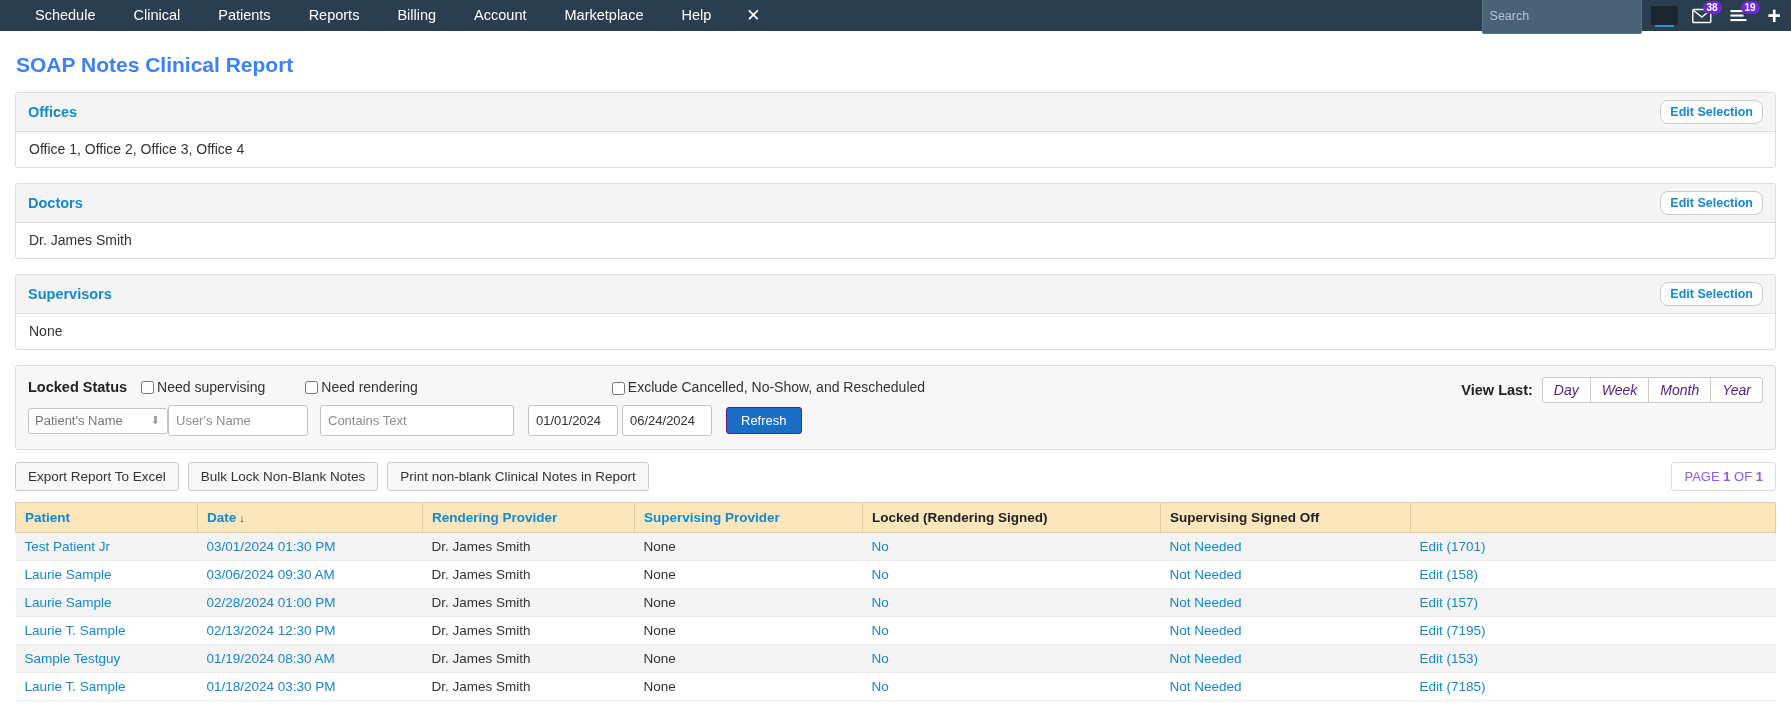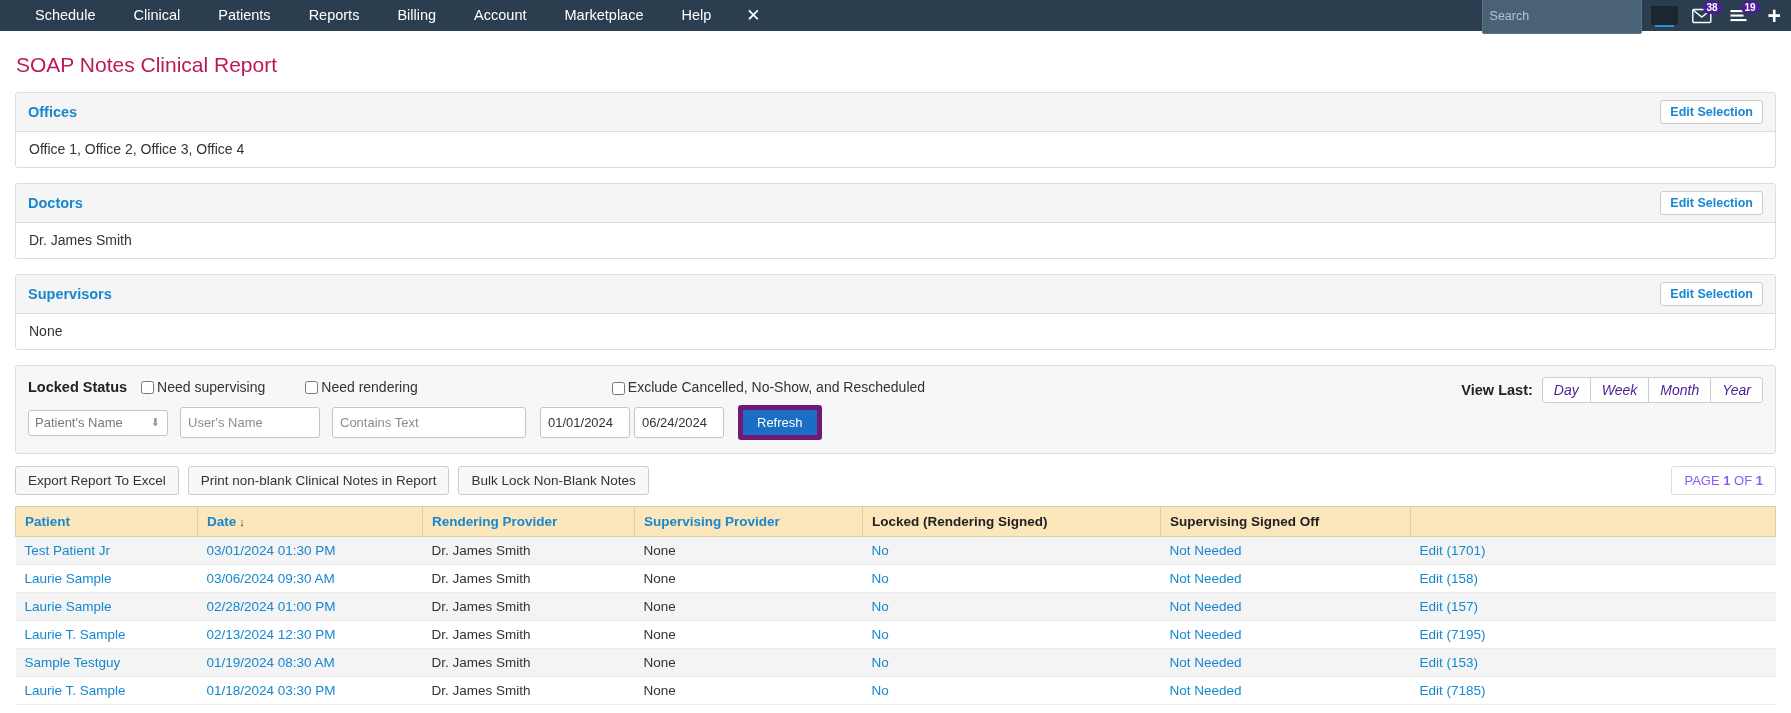--- a/index.html
+++ b/index.html
@@ -74,21 +74,21 @@
     position: relative;
     margin-left: 14px;
     display: flex;
     align-items: center;
     cursor: pointer;
     height: 31px;
   }
   .badge {
     position: absolute;
     top: 1px; left: 11px;
-    background: #4c1d95;
+    background: #6d28d9;
     color: #fff;
     font-size: 10px;
     font-weight: bold;
     border-radius: 9px;
     padding: 1px 4px 1px 4px;
     line-height: 11px;
     min-width: 17px;
     text-align: right;
   }
   .plus-icon {
@@ -97,23 +97,23 @@
     font-weight: bold;
     margin-left: 14px;
     margin-right: 4px;
     line-height: 20px;
     cursor: pointer;
   }
 
   
   .page { padding: 0 15px; }
   .page-title {
-    color: #be185d;
+    color: #3b82f6;
     font-size: 21px;
-    font-weight: normal;
+    font-weight: bold;
     margin: 22px 0 15px 0;
     padding-left: 1px;
   }
 
   
   .panel {
     border: 1px solid #dddddd;
     border-radius: 3px;
     margin-bottom: 15px;
     background: #fff;
@@ -138,21 +138,21 @@
     color: #333;
     min-height: 35px;
   }
   .btn-edit-sel {
     border: 1px solid #cccccc;
     background: #ffffff;
     color: #1588cf;
     font-size: 12.5px;
     font-weight: bold;
     padding: 4px 9px;
-    border-radius: 3px;
+    border-radius: 8px;
     cursor: pointer;
     font-family: "Liberation Sans", sans-serif;
   }
 
   
   .filter-panel {
     border: 1px solid #dddddd;
     border-radius: 3px;
     background: #f7f7f7;
     margin-bottom: 12px;
@@ -223,21 +223,21 @@
     border-radius: 3px;
     background: #fff;
     color: #787878;
     font-size: 13px;
     padding: 0 6px;
     font-family: "Liberation Sans", sans-serif;
     appearance: none;
     -webkit-appearance: none;
     cursor: pointer;
   }
-  .sel-wrap { position: relative; margin-right: 12px; }
+  .sel-wrap { position: relative; }
   .sel-arrow {
     position: absolute;
     right: 8px; top: 6px;
     pointer-events: none;
     color: #9a9a9a;
     font-size: 11px;
   }
   .inp {
     height: 31px;
     border: 1px solid #c4c4c4;
@@ -249,21 +249,21 @@
     font-family: "Liberation Sans", sans-serif;
     outline: none;
   }
   .inp::placeholder { color: #8d8d8d; }
   .inp-user { width: 140px; margin-right: 12px; }
   .inp-contains { width: 194px; margin-right: 14px; }
   .inp-date { width: 90px; margin-right: 4px; }
   .inp-date2 { width: 90px; margin-right: 14px; }
   .btn-refresh {
     background: #1a6fc4;
-    border: 5px solid #701a75;
+    border: 1px solid #701a75;
     color: #fff;
     font-size: 13px;
     font-weight: normal;
     padding: 5px 14px;
     border-radius: 3px;
     cursor: pointer;
     font-family: "Liberation Sans", sans-serif;
   }
 
   
@@ -446,22 +446,22 @@
 
       <input class="inp inp-date2" type="text" value="06/24/2024" style="">
 
       <button class="btn-refresh">Refresh</button>
     </div>
   </div>
 
   <div class="action-bar">
     <div class="action-left">
       <button class="btn-action">Export Report To Excel</button>
+      <button class="btn-action">Bulk Lock Non-Blank Notes</button>
       <button class="btn-action">Print non-blank Clinical Notes in Report</button>
-      <button class="btn-action">Bulk Lock Non-Blank Notes</button>
     </div>
     <div class="page-indicator">
       <span>PAGE</span>
       <b>1</b>
       <span>OF</span>
       <b>1</b>
     </div>
   </div>
 
   <table class="report">

